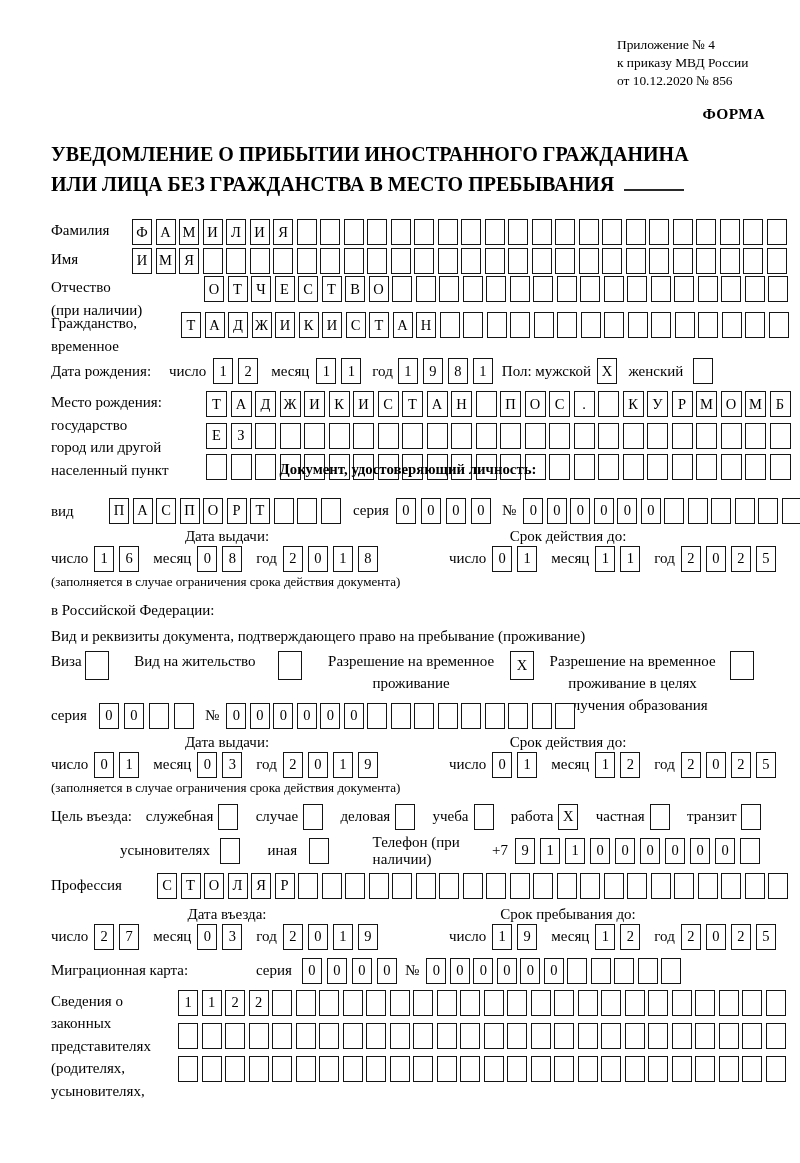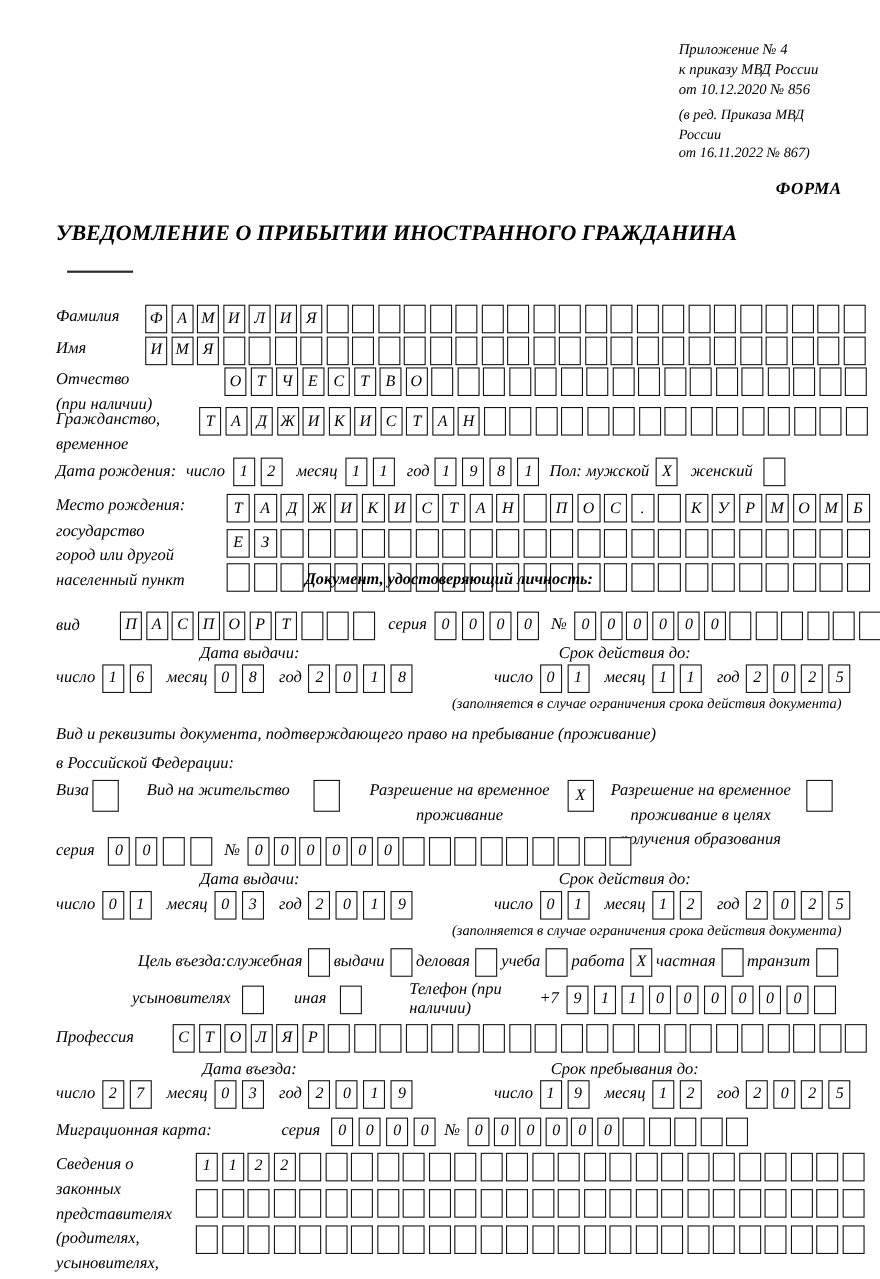--- a/index.html
+++ b/index.html
@@ -1,19 +1,19 @@
 <!DOCTYPE html>
 <html><head>
 <meta charset="utf-8">
 <style>
   html,body{margin:0;padding:0;background:#e8e8e8;}
   .page{
     width:800px;height:1163px;box-sizing:border-box;background:#ffffff;color:#000;
     font-family:"Liberation Serif","DejaVu Serif",serif;font-size:15px;
-    padding:36px 35px 16px 51px;margin:0 auto;overflow:hidden;position:relative;font-style:italic;
+    padding:36px 35px 16px 51px;margin:0 auto;overflow:hidden;position:relative;
   }
   
   .hdr{margin-left:566px;font-size:13.4px;line-height:1.33;}
   .hdr .grp2{margin-top:6px;font-size:13px;}
   .forma{text-align:right;font-weight:bold;font-size:15.5px;margin-top:16px;letter-spacing:.4px;}
   .title{text-align:left;font-weight:bold;font-size:20px;line-height:1.5;margin-top:16px;}
   .blank-underline{display:inline-block;width:60px;border-bottom:2px solid #2a2a2a;height:.95em;margin-left:10px;}
   .sec{font-weight:bold;font-size:14.7px;margin-top:23px;text-align:justify;text-align-last:justify;}
   
   .frow{display:flex;align-items:flex-start;margin-top:2.5px;}
@@ -37,50 +37,46 @@
   .cell.gap{margin-right:5px;}
   .cell.lg{width:24px;height:29px;}
   
   .col-l{width:352px;flex:none;}
   .col-r{flex:1;}
   .center{text-align:center;}
   .col-r.center{width:330px;flex:none;}
   .dgroup{display:flex;align-items:center;}
   .dgroup span{margin:0 6px 0 0;}
   .dgroup .cells{margin-right:9px;}
-  .footnote{font-size:13.1px;text-align:right;margin-top:2px;}
+  .footnote{font-size:13.1px;text-align:left;margin-top:2px;}
   .opt{display:flex;align-items:flex-start;}
   .opt .optlbl{line-height:1.45;}
   .opt .cells{margin-left:7px;margin-top:0;}
   .optcol{text-align:center;line-height:1.45;}
-  .purpose-row{display:flex;align-items:center;margin-top:8px;justify-content:flex-end;}
+  .purpose-row{display:flex;align-items:center;margin-top:8px;justify-content:space-between;}
   .purpose-row .pair{display:flex;align-items:center;}
   .purpose-row .pair span{margin-right:5px;}
   .row2-purpose{display:flex;align-items:center;margin-top:4px;}
 </style>
 </head>
 <body>
 
 <div class="page">
 
   <div class="hdr">
     <div>Приложение № 4</div>
     <div>к приказу МВД России</div>
     <div>от 10.12.2020 № 856</div>
-    <div class="grp2">
-      <div>(в ред. Приказа МВД России</div>
-      <div>от 16.11.2022 № 867)</div>
-    </div>
   </div>
 
   <div class="forma">ФОРМА</div>
 
   <div class="title">
     <div>УВЕДОМЛЕНИЕ О ПРИБЫТИИ ИНОСТРАННОГО ГРАЖДАНИНА</div>
-    <div><span class="blank-underline"></span></div>
+    <div><span>ИЛИ ЛИЦА БЕЗ ГРАЖДАНСТВА В МЕСТО ПРЕБЫВАНИЯ</span><span class="blank-underline"></span></div>
   </div>
 
 
   <div class="frow" style="margin-top:20px;">
     <div class="lbl w-surname">Фамилия</div>
     <div class="cells">
         <div class="cell">Ф</div>
         <div class="cell">А</div>
         <div class="cell">М</div>
         <div class="cell">И</div>
@@ -412,22 +408,22 @@
           <div class="cell gap">2</div>
           <div class="cell gap">0</div>
           <div class="cell gap">2</div>
           <div class="cell gap">5</div>
         </div>
     </div>
   </div>
   <div class="footnote">(заполняется в случае ограничения срока действия документа)</div>
 
   <div style="margin-top:7px;line-height:1.75;">
+    <div>в Российской Федерации:</div>
     <div>Вид и реквизиты документа, подтверждающего право на пребывание (проживание)</div>
-    <div>в Российской Федерации:</div>
   </div>
 
   <div class="frow" style="margin-top:2px;">
     <div class="opt">
       <span class="optlbl">Виза</span>
       <div class="cells" style="margin-left:3px;">
           <div class="cell lg"></div>
         </div>
     </div>
     <div class="opt" style="margin-left:22px;">
@@ -533,21 +529,21 @@
 
   <div class="purpose-row">
     <span class="lbl">Цель въезда:</span>
     <div class="pair">
         <span>служебная</span>
         <div class="cells">
           <div class="cell"></div>
         </div>
       </div>
     <div class="pair">
-        <span>выдачи</span>
+        <span>случае</span>
         <div class="cells">
           <div class="cell"></div>
         </div>
       </div>
     <div class="pair">
         <span>деловая</span>
         <div class="cells">
           <div class="cell"></div>
         </div>
       </div>

